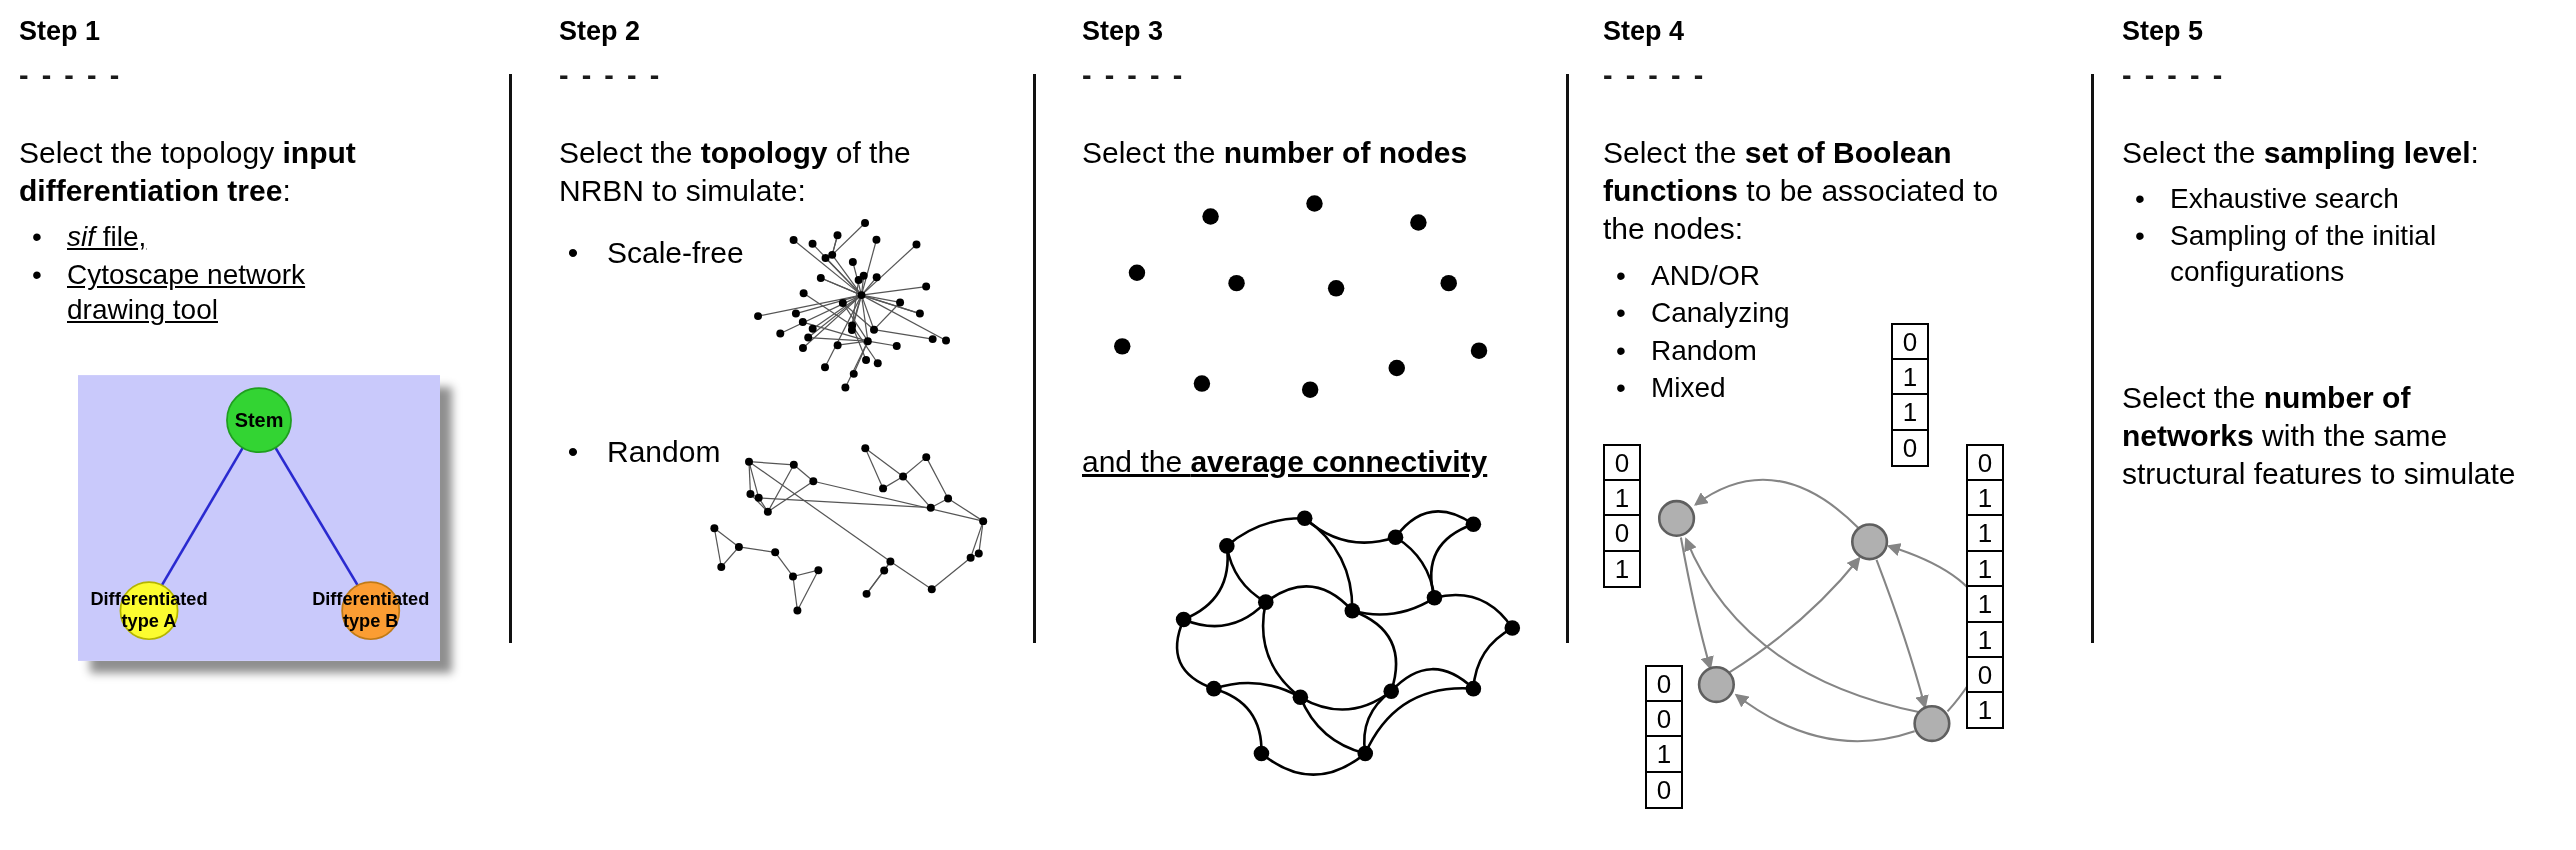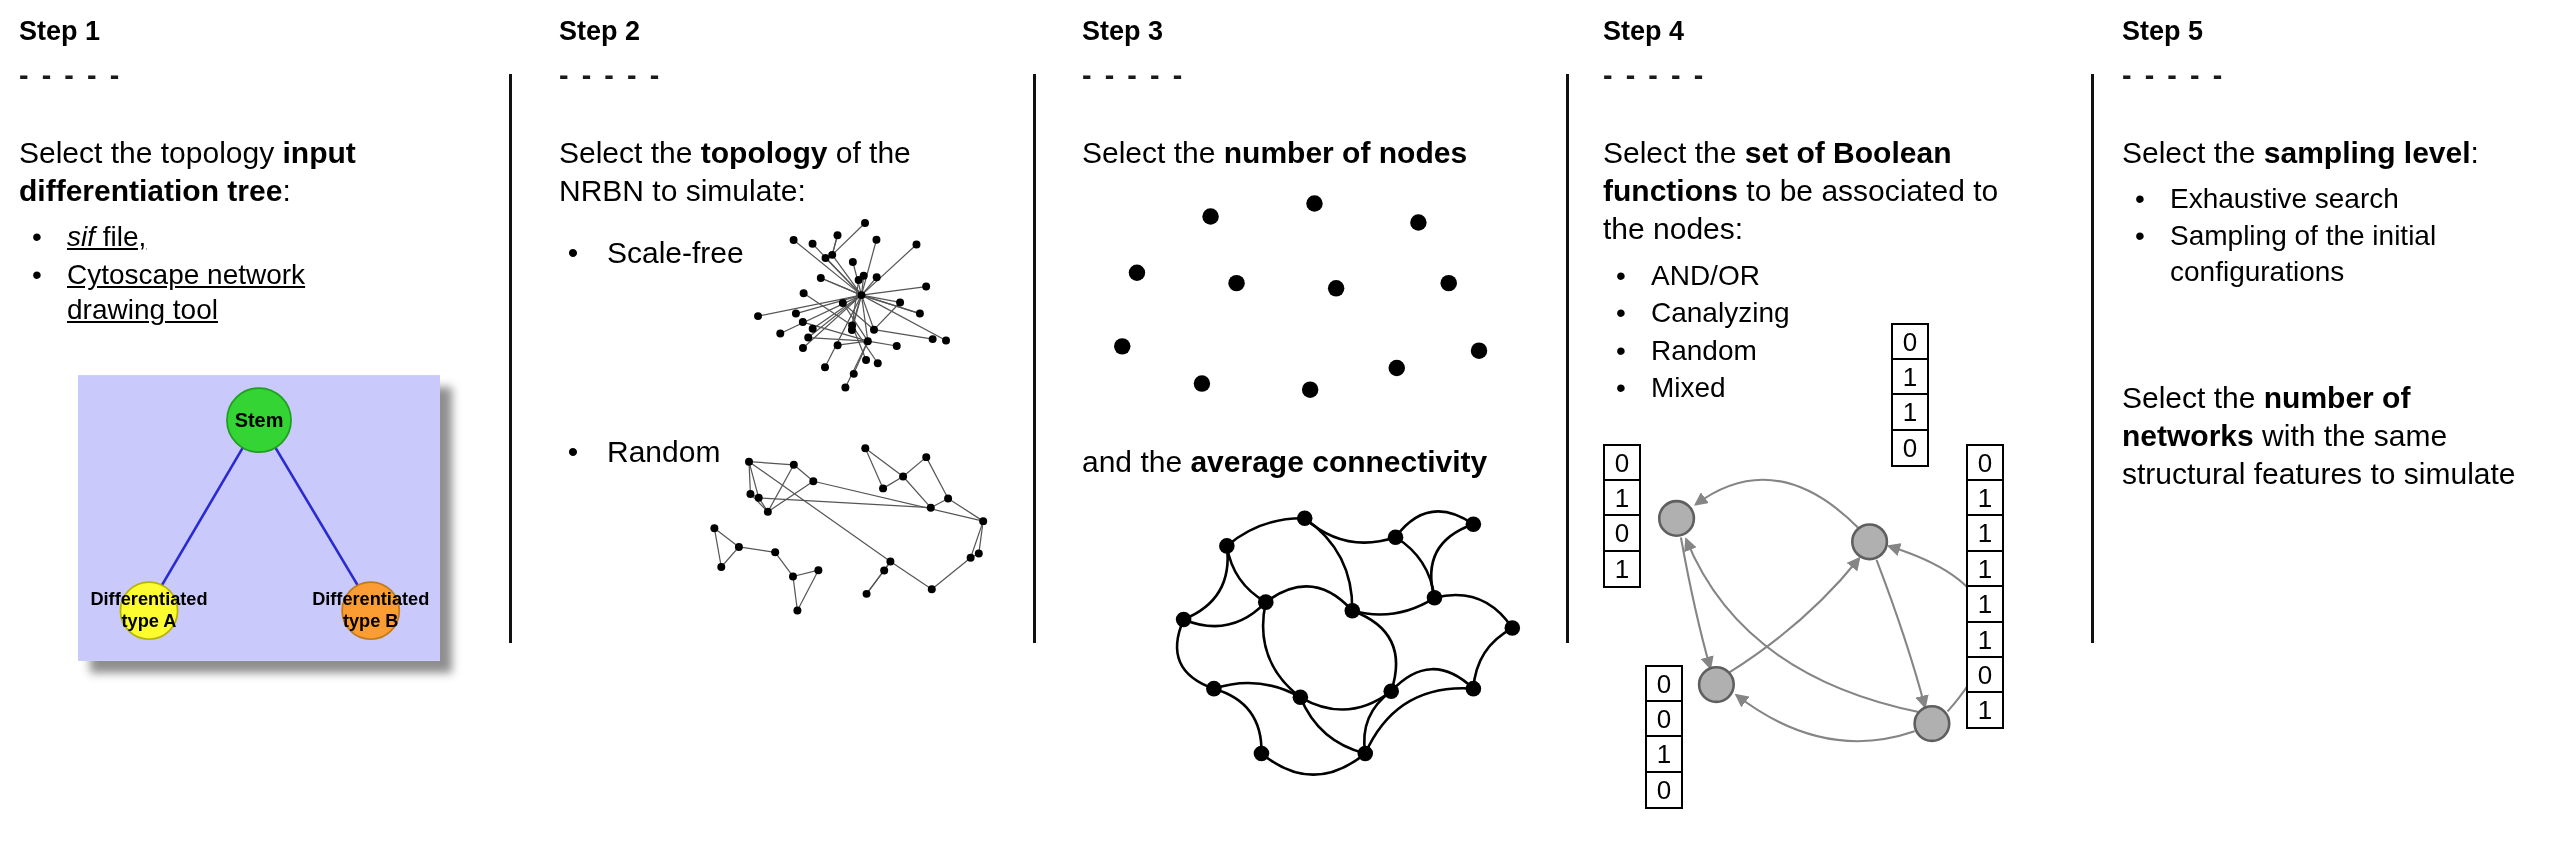--- a/index.html
+++ b/index.html
@@ -253,21 +253,21 @@
       <circle cx="160" cy="112" r="9.5" fill="#000"></circle>
       <circle cx="275" cy="118" r="9.5" fill="#000"></circle>
       <circle cx="405" cy="112" r="9.5" fill="#000"></circle>
       <circle cx="28" cy="185" r="9.5" fill="#000"></circle>
       <circle cx="120" cy="228" r="9.5" fill="#000"></circle>
       <circle cx="245" cy="235" r="9.5" fill="#000"></circle>
       <circle cx="345" cy="210" r="9.5" fill="#000"></circle>
       <circle cx="440" cy="190" r="9.5" fill="#000"></circle>
     </svg>
 
-  <p class="mid abs" style="left:0; top:427px;"><span>and the </span><b>average connectivity</b><span></span></p>
+  <p class="mid abs" style="left:0; top:427px;text-decoration:underline;"><span>and the </span><b>average connectivity</b><span></span></p>
 
   <svg class="graph" id="conn-svg" style="left:67px; top:478px; width:391px; height:282px;" viewBox="0 0 452 326">
       <path d="M90 60 Q128.9698259822135 27.04013557497547 180 28" fill="none" stroke="#000" stroke-width="3"></path>
       <path d="M180 28 Q226.14280431959713 69.34116120192283 285 50" fill="none" stroke="#000" stroke-width="3"></path>
       <path d="M285 50 Q322.7664445585643 -0.9013326486143285 375 35" fill="none" stroke="#000" stroke-width="3"></path>
       <path d="M90 60 Q96.8783483587682 103.31498959777586 135 125" fill="none" stroke="#000" stroke-width="3"></path>
       <path d="M180 28 Q235.9602998813808 66.8708738927482 235 135" fill="none" stroke="#000" stroke-width="3"></path>
       <path d="M375 35 Q312.72954376438224 56.44505258114353 330 120" fill="none" stroke="#000" stroke-width="3"></path>
       <path d="M285 50 Q324.3235695075311 74.18484817373003 330 120" fill="none" stroke="#000" stroke-width="3"></path>
       <path d="M40 145 Q94.29834587464478 167.29214290456272 135 125" fill="none" stroke="#000" stroke-width="3"></path>

